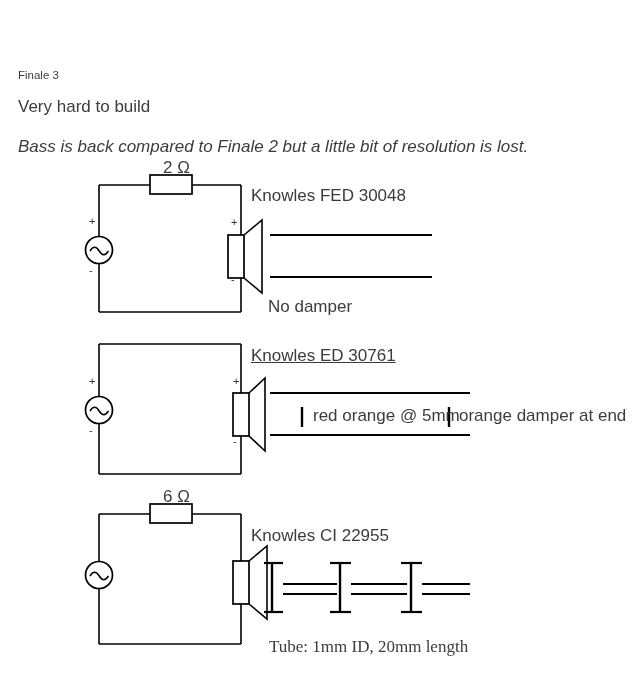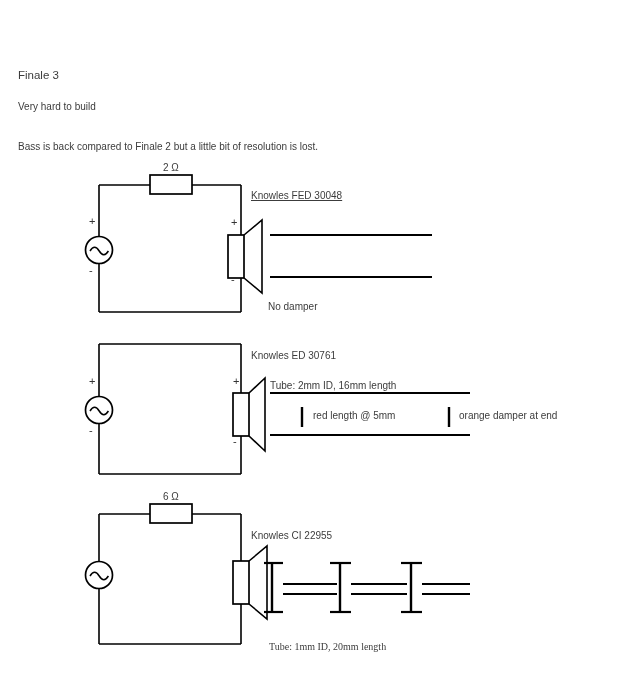--- a/index.html
+++ b/index.html
@@ -17,21 +17,21 @@
   }
   .page {
     position: absolute;
     left: 0; top: 17px;
     width: 640px;
     height: 700px;
     margin-top: 28px;
   }
   .txt {
     position: absolute;
-    font-size: 10px;
+    font-size: 17px;
     line-height: 13px;
     color: #3c3c3c;
     white-space: nowrap;
   }
   .title {
     position: absolute;
     font-size: 11.5px;
     color: #3c3c3c;
     white-space: nowrap;
   }
@@ -80,21 +80,21 @@
   }
 </style>
 </head>
 <body>
 
 <div class="page">
 
   <div class="title" style="left:18px; top:24px;">Finale 3</div>
 
   <div class="txt" style="left:18px; top:55px;">Very hard to build</div>
-  <div class="txt" style="left:18px; top:95px;">Bass is back compared to Finale 2 but a little bit of resolution is lost.</div>
+  <div class="txt" style="left:18px; top:95px;font-style:italic;">Bass is back compared to Finale 2 but a little bit of resolution is lost.</div>
 
   <svg class="art" viewBox="0 0 640 700">
 
     <g>
 
       <path class="ln" d="M 99 140 L 150 140"></path>
       <path class="ln" d="M 192 140 L 241 140"></path>
       <path class="ln" d="M 99 140 L 99 192"></path>
       <path class="ln" d="M 99 219 L 99 267"></path>
       <path class="ln" d="M 99 267 L 241 267"></path>
@@ -174,30 +174,29 @@
       <path class="ln-tube" d="M 422 539 L 470 539"></path>
       <path class="ln-tube" d="M 422 549 L 470 549"></path>
     </g>
   </svg>
 
   <div class="txt" style="left:163px; top:116px;">2 Ω</div>
   <div class="sign" style="left:89px; top:170px;">+</div>
   <div class="sign" style="left:89px; top:219px;">-</div>
   <div class="sign" style="left:231px; top:171px;">+</div>
   <div class="sign" style="left:231px; top:228px;">-</div>
-  <div class="txt" style="left:251px; top:144px;text-decoration:underline;">Knowles FED 30048</div>
+  <div class="txt" style="left:251px; top:144px;">Knowles FED 30048</div>
   <div class="txt" style="left:268px; top:255px;">No damper</div>
 
   <div class="sign" style="left:89px; top:330px;">+</div>
   <div class="sign" style="left:89px; top:379px;">-</div>
   <div class="sign" style="left:233px; top:330px;">+</div>
   <div class="sign" style="left:233px; top:390px;">-</div>
-  <div class="txt" style="left:251px; top:304px;">Knowles ED 30761</div>
-  <div class="txt" style="left:270px; top:334px;">Tube: 2mm ID, 16mm length</div>
-  <div class="txt" style="left:313px; top:364px;">red length @ 5mm</div>
+  <div class="txt" style="left:251px; top:304px;text-decoration:underline;">Knowles ED 30761</div>
+  <div class="txt" style="left:313px; top:364px;">red orange @ 5mm</div>
   <div class="txt" style="left:459px; top:364px;">orange damper at end</div>
 
   <div class="txt" style="left:163px; top:445px;">6 Ω</div>
   <div class="txt" style="left:251px; top:484px;">Knowles CI 22955</div>
 
   <div class="txt" style="left:269px; top:595px;font-family:Liberation Serif, serif;">Tube: 1mm ID, 20mm length</div>
 
 </div>
 
 </body></html>

